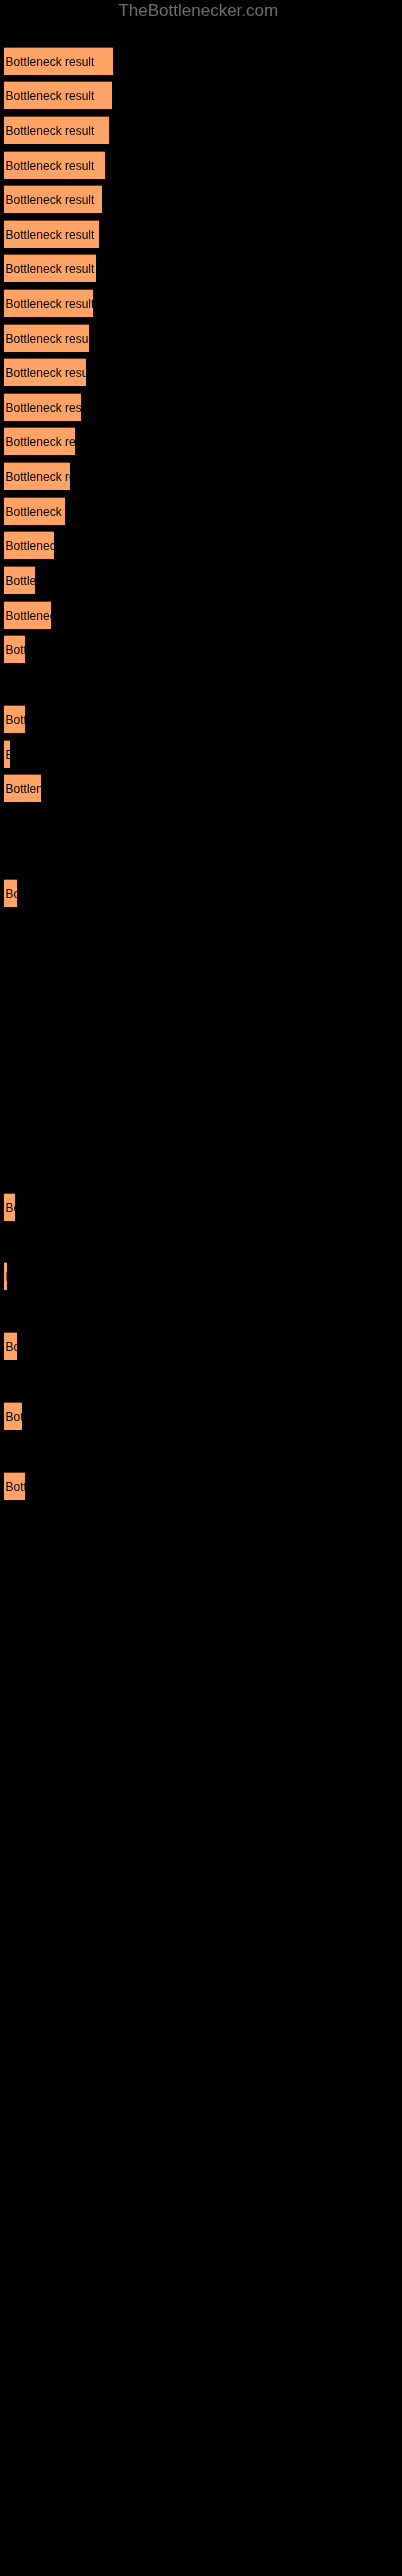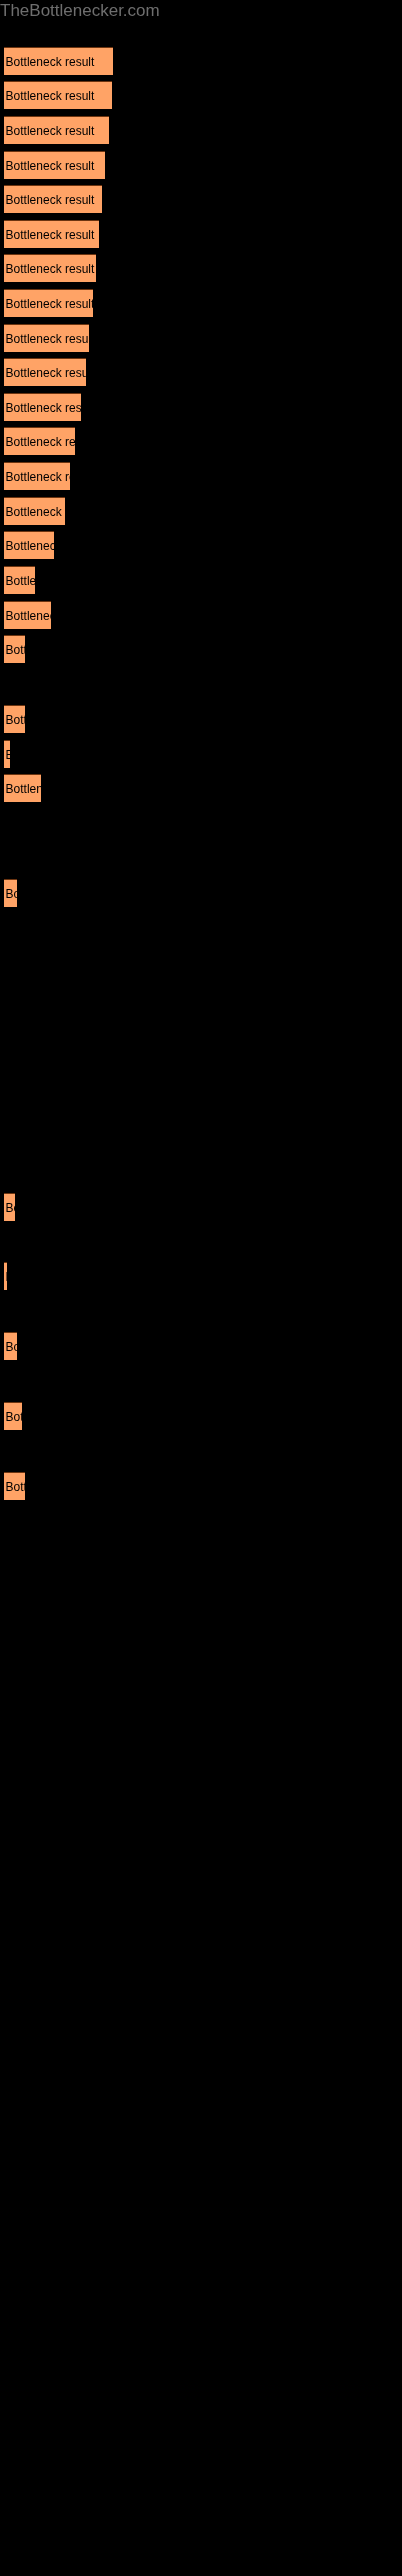--- a/index.html
+++ b/index.html
@@ -13,21 +13,21 @@
     position: relative;
     overflow: hidden;
     font-family: "Liberation Sans", sans-serif;
   }
 
   .watermark {
     position: absolute;
     top: 0px;
     left: 0;
     width: 403px;
-    text-align: left;
+    text-align: center;
     padding-right: 6.4px;
     box-sizing: border-box;
     color: #6e6e6e;
     font-size: 17px;
     font-family: "Liberation Sans", sans-serif;
     letter-spacing: 0px;
     line-height: 21px;
     white-space: nowrap;
   }
 

